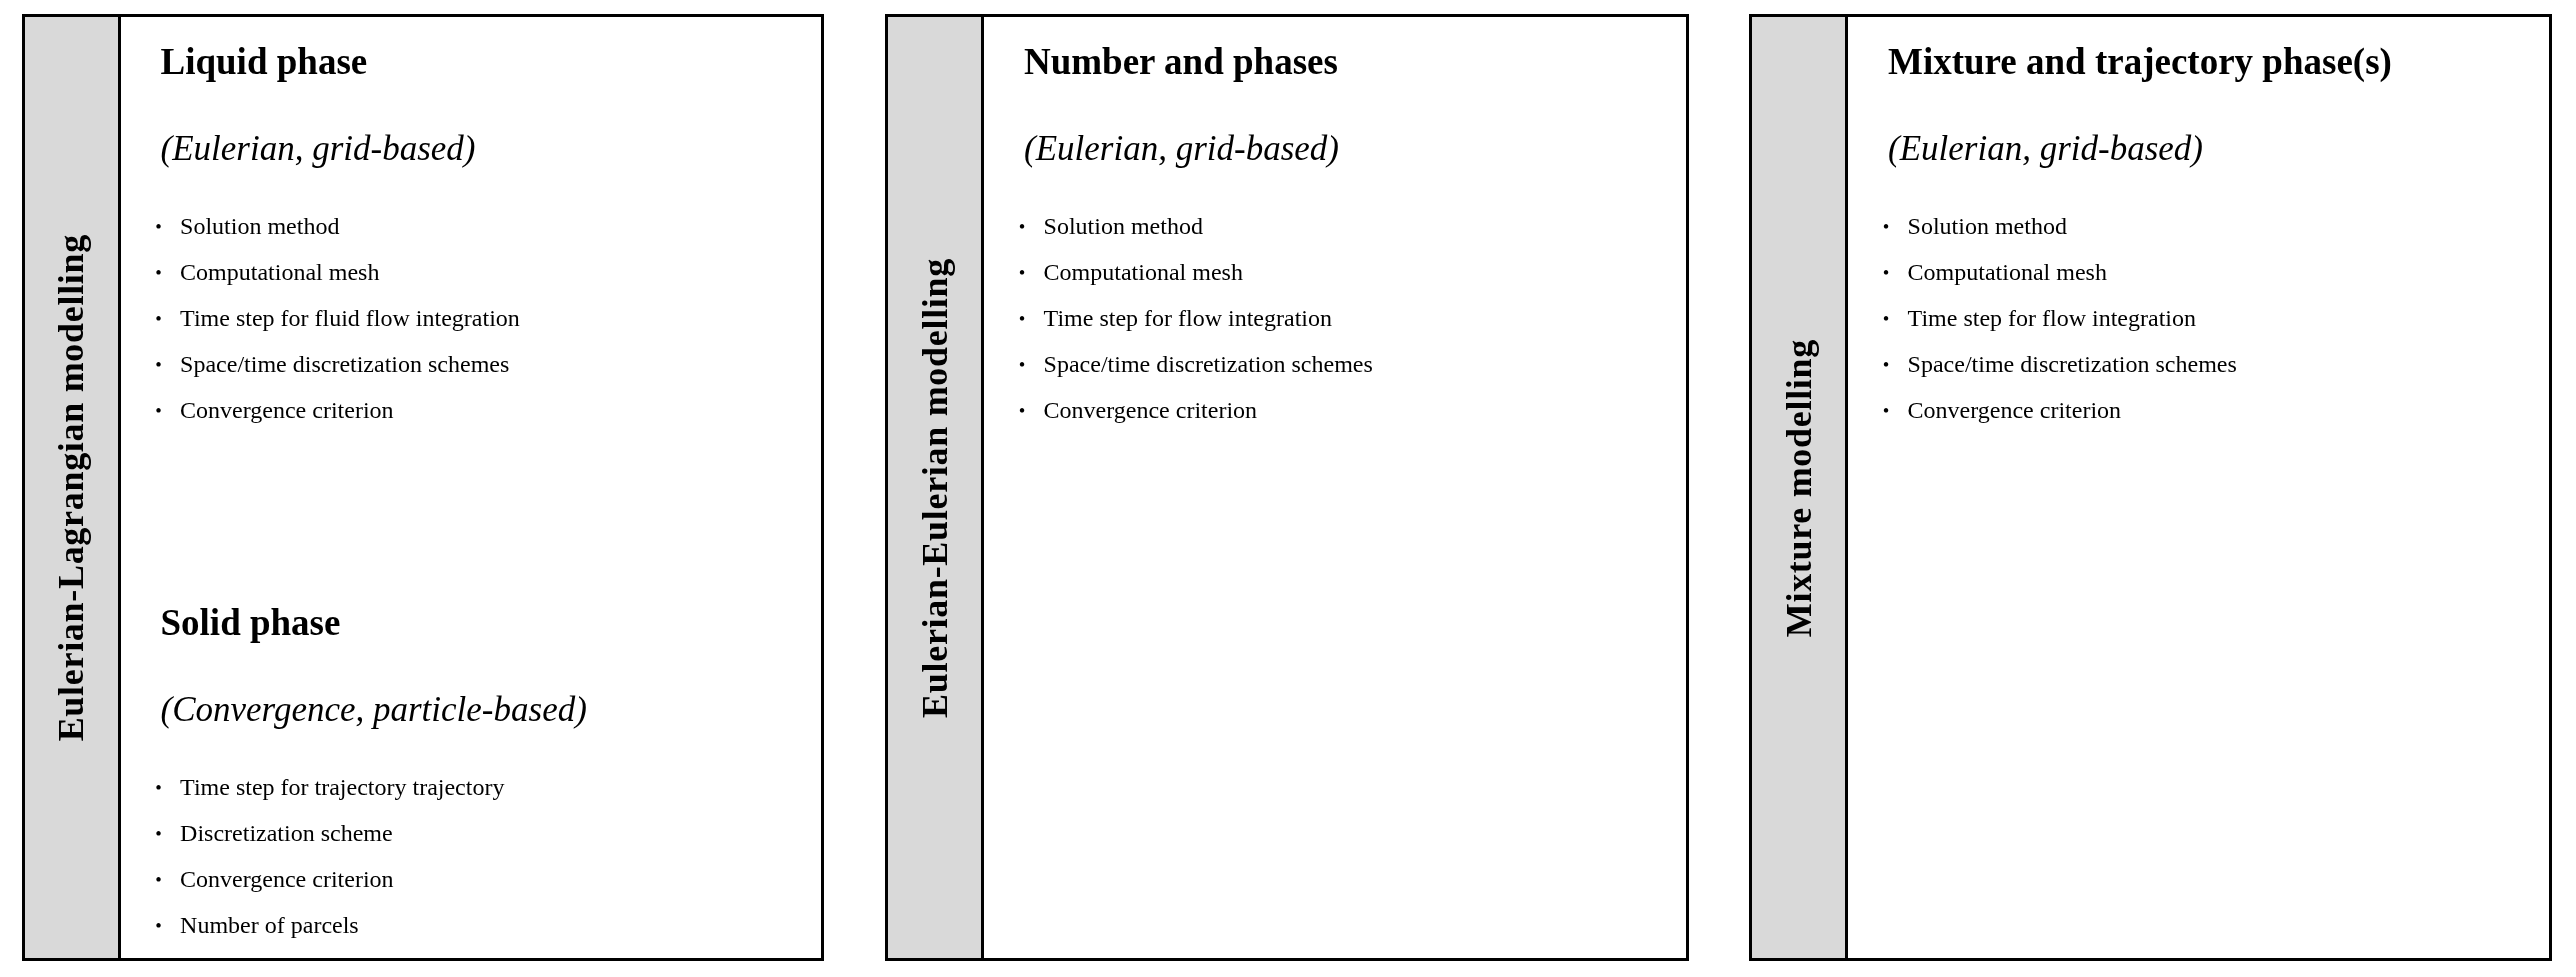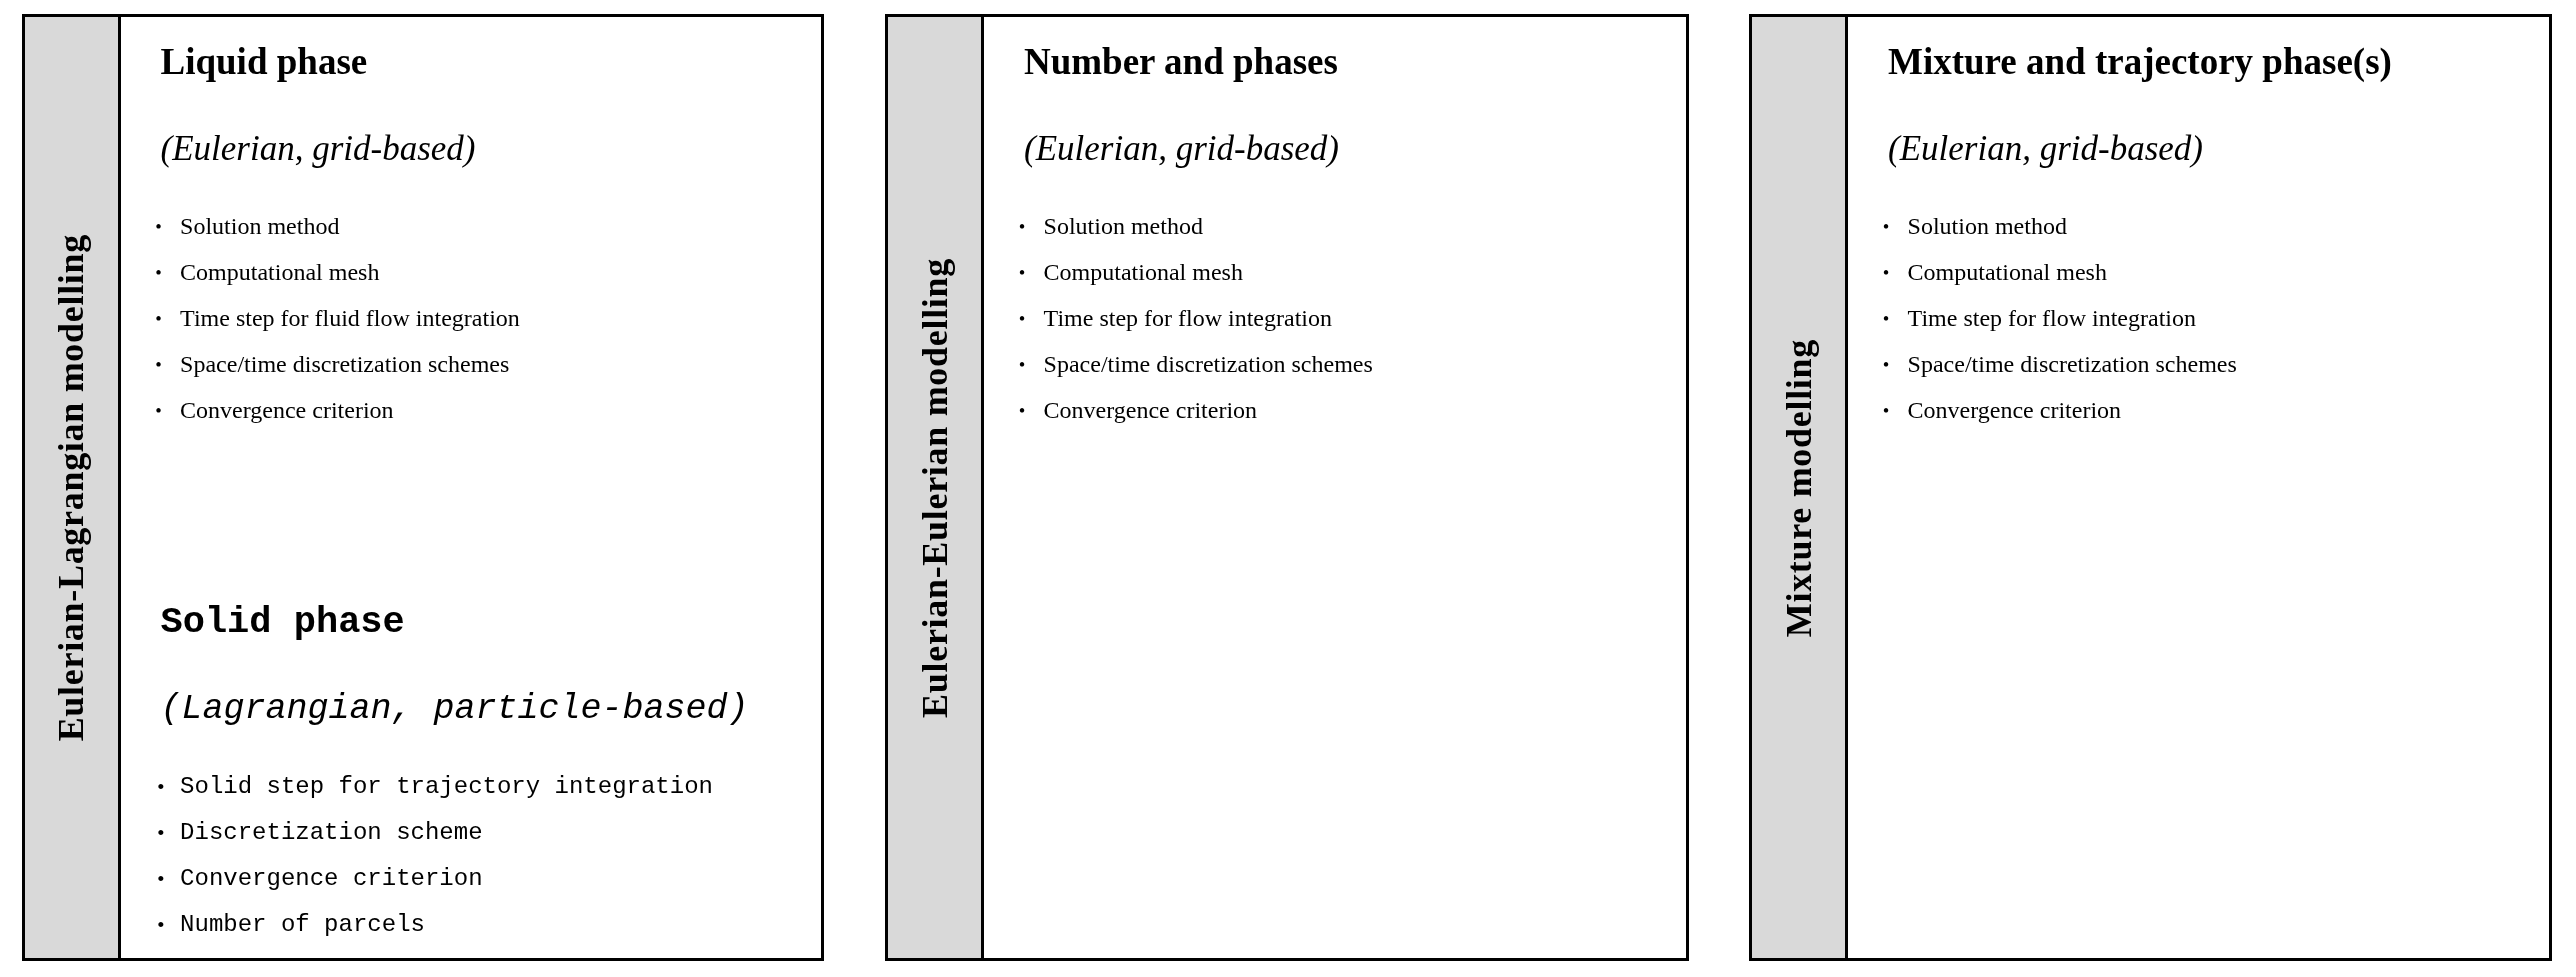--- a/index.html
+++ b/index.html
@@ -45,21 +45,21 @@
     font-weight: bold;
     font-size: 36px;
     letter-spacing: 0.7px;
     white-space: nowrap;
   }
   .content {
     flex: 1 1 auto;
     padding: 19.6px 23.5px 0 40px;
     box-sizing: border-box;
   }
-  .section + .section { margin-top: 165px; font-family: Liberation Mono, monospace; }
+  .section + .section { margin-top: 165px; }
   .section-heading {
     font-size: 37px;
     font-weight: bold;
     line-height: 49px;
   }
   .section-subheading {
     font-size: 35px;
     font-style: italic;
     line-height: 49px;
     margin-top: 38px;
@@ -100,23 +100,23 @@
         <ul class="bullets">
           <li>Solution method</li>
           <li>Computational mesh</li>
           <li>Time step for fluid flow integration</li>
           <li>Space/time discretization schemes</li>
           <li>Convergence criterion</li>
         </ul>
       </div>
       <div class="section">
         <div class="section-heading">Solid phase</div>
-        <div class="section-subheading">(Lagrangian, particle-based)</div>
+        <div class="section-subheading">(Convergence, particle-based)</div>
         <ul class="bullets">
-          <li>Solid step for trajectory integration</li>
+          <li>Time step for trajectory trajectory</li>
           <li>Discretization scheme</li>
           <li>Convergence criterion</li>
           <li>Number of parcels</li>
         </ul>
       </div>
     </div>
   </div>
 
   <div class="panel panel-2">
     <div class="strip">

